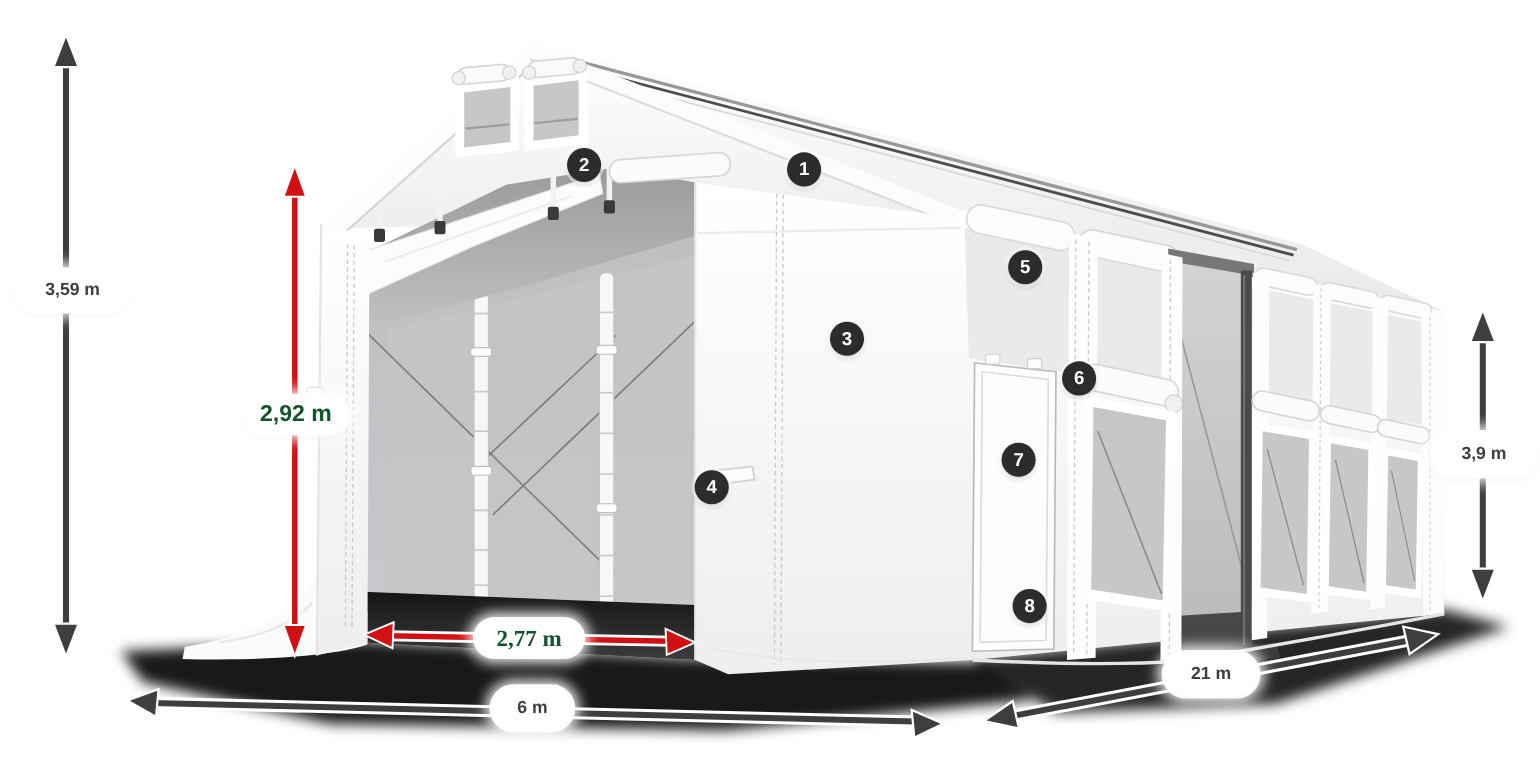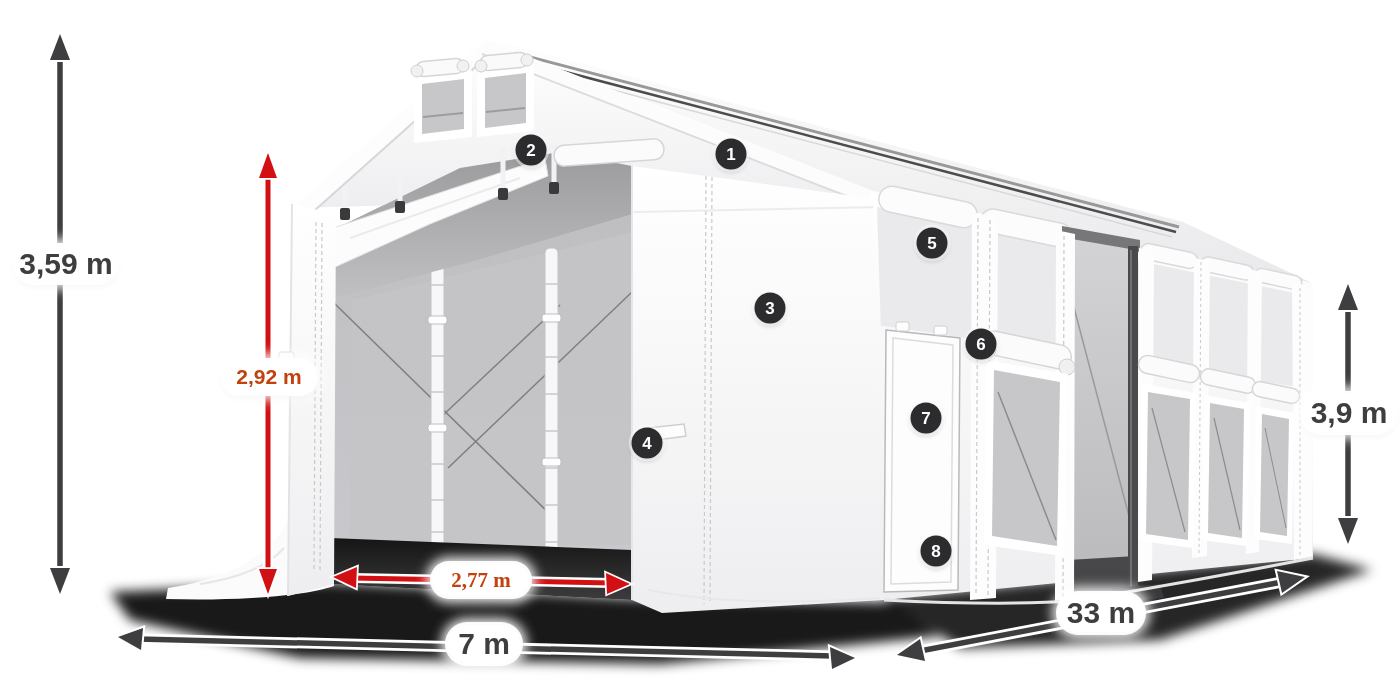--- a/index.html
+++ b/index.html
@@ -7,22 +7,22 @@
     position:relative;width:1400px;height:700px;overflow:hidden;
     background:#ffffff;font-family:"Liberation Sans",sans-serif;
   }
   #stage svg{position:absolute;left:0;top:0;}
   .pill{
     position:absolute;display:flex;align-items:center;justify-content:center;
     background:#ffffff;border-radius:20px;font-weight:bold;white-space:nowrap;
     transform:translate(-50%,-50%);
     box-shadow:0 0 0 3px rgba(255,255,255,.95),0 0 12px 7px rgba(255,255,255,.9),0 3px 9px rgba(0,0,0,.14);
   }
-  .pill.dark{color:#3e3e40;font-size:30px;}
-  .pill.red{color:#c2410c;font-size:21px;}
+  .pill.dark{color:#3e3e40;font-size:16px;}
+  .pill.red{color:#14532d;font-size:21px;}
   .badge{
     position:absolute;width:31px;height:31px;border-radius:50%;
     background:#2c2c2e;color:#ffffff;font-weight:bold;font-size:17px;
     display:flex;align-items:center;justify-content:center;
     transform:translate(-50%,-50%);
     box-shadow:0 0 0 3px rgba(255,255,255,.45),0 2px 5px rgba(0,0,0,.25);
   }
 </style>
 </head>
 <body>
@@ -304,22 +304,22 @@
       <line x1="1348" y1="302" x2="1348" y2="526" stroke="#3e3e40" stroke-width="5.5"></line>
       <polygon points="1348,284 1338,310 1358,310" fill="#3e3e40" stroke="#ffffff" stroke-width="4" paint-order="stroke"></polygon>
       <polygon points="1348,544 1338,518 1358,518" fill="#3e3e40" stroke="#ffffff" stroke-width="4" paint-order="stroke"></polygon>
     </g>
   </g>
 </svg>
 
 <div class="pill dark" style="left:66px;top:264px;width:100px;height:36px;">3,59 m</div>
 <div class="pill red" style="left:269px;top:377px;width:92px;height:32px;">2,92 m</div>
 <div class="pill red" style="left:481px;top:580px;width:96px;height:32px;font-family:Liberation Serif, serif;">2,77 m</div>
-<div class="pill dark" style="left:484px;top:644px;width:72px;height:38px;">7 m</div>
-<div class="pill dark" style="left:1101px;top:613px;width:84px;height:38px;">33 m</div>
+<div class="pill dark" style="left:484px;top:644px;width:72px;height:38px;">6 m</div>
+<div class="pill dark" style="left:1101px;top:613px;width:84px;height:38px;">21 m</div>
 <div class="pill dark" style="left:1349px;top:413px;width:92px;height:38px;">3,9 m</div>
 
 <div class="badge" style="left:731px;top:154px;">1</div>
 <div class="badge" style="left:531px;top:150px;">2</div>
 <div class="badge" style="left:770px;top:308px;">3</div>
 <div class="badge" style="left:647px;top:443px;">4</div>
 <div class="badge" style="left:932px;top:243px;">5</div>
 <div class="badge" style="left:981px;top:344px;">6</div>
 <div class="badge" style="left:926px;top:418px;">7</div>
 <div class="badge" style="left:936px;top:551px;">8</div>

